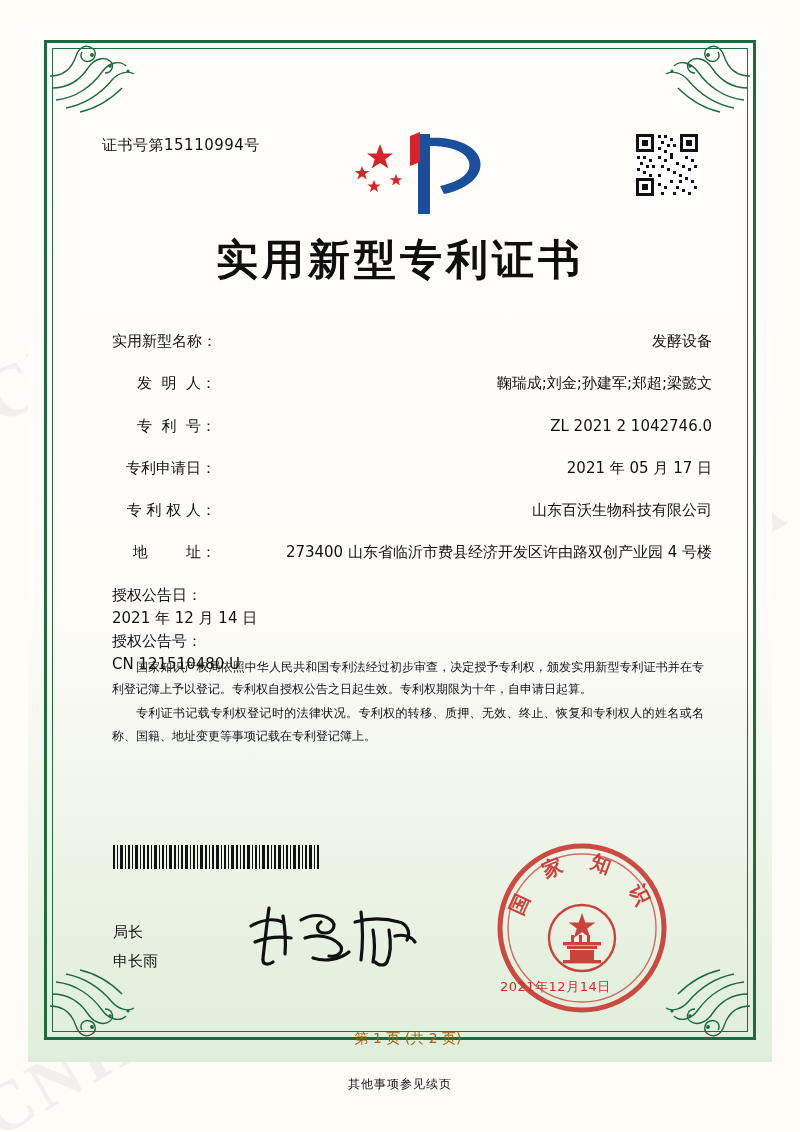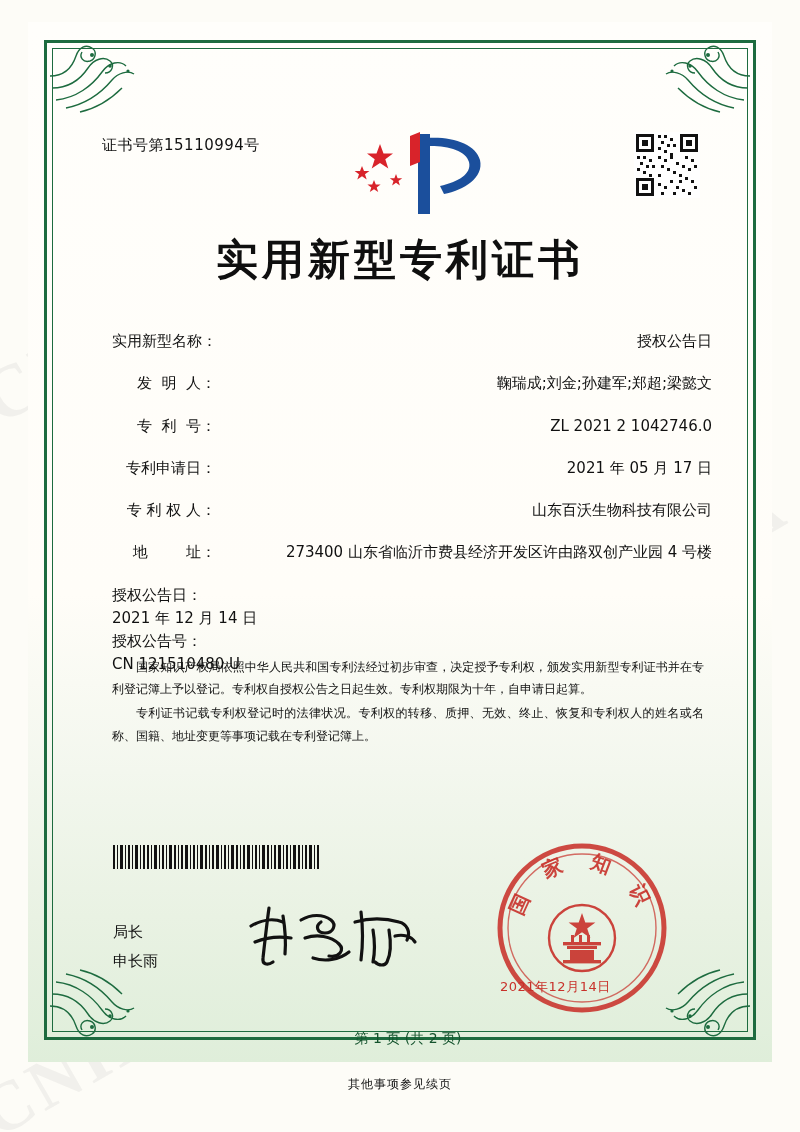--- a/index.html
+++ b/index.html
@@ -203,21 +203,21 @@
     letter-spacing: 0.5px;
   }
 
   
   .page-num {
     position: absolute;
     left: 16px; right: 0;
     top: 1030px;
     text-align: center;
     font-size: 14px;
-    color: #14532d;
+    color: #a16207;
   }
   .footnote {
     position: absolute;
     left: 0; right: 0;
     top: 1076px;
     text-align: center;
     font-size: 12px;
     color: #111;
     letter-spacing: 1px;
   }
@@ -381,21 +381,21 @@
           <rect x="45" y="48" width="3" height="3"></rect>
       </g>
     </svg>
   </div>
 
   <div class="title">实用新型专利证书</div>
 
   <div class="fields">
     <div class="row">
       <div class="lbl">实用新型名称：</div>
-      <div class="val">授权公告日</div>
+      <div class="val">发酵设备</div>
     </div>
     <div class="row">
       <div class="lbl">发  明  人：</div>
       <div class="val">鞠瑞成;刘金;孙建军;郑超;梁懿文</div>
     </div>
     <div class="row">
       <div class="lbl">专  利  号：</div>
       <div class="val">ZL 2021 2 1042746.0</div>
     </div>
     <div class="row">

